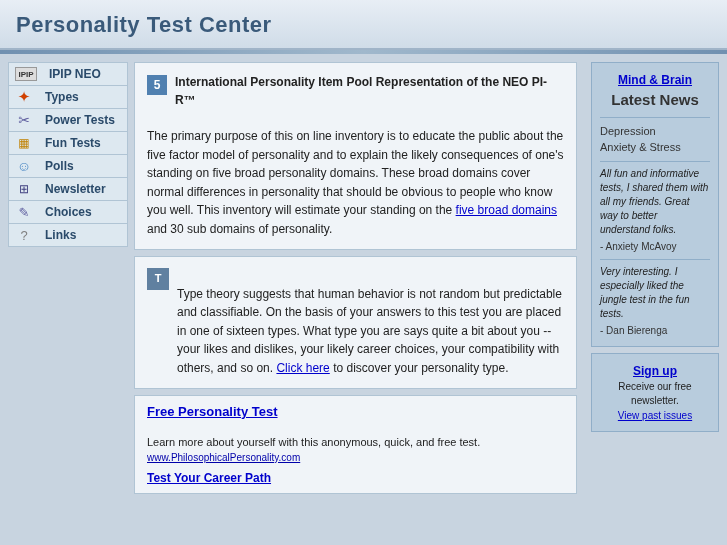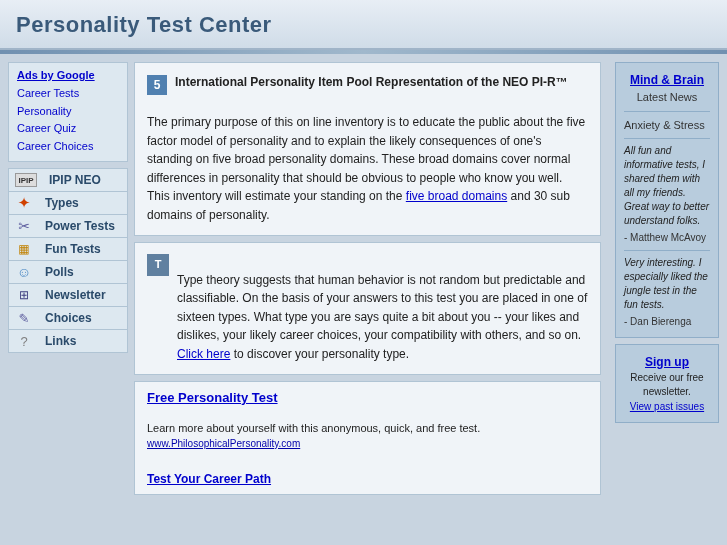--- a/index.html
+++ b/index.html
@@ -191,26 +191,26 @@
       font-size: 10px;
       text-decoration: underline;
     }
     .career-link {
       color: #0000cc;
       text-decoration: underline;
       font-size: 12px;
       font-weight: bold;
       cursor: pointer;
       display: block;
-      margin-top: 22px;
+      margin-top: 7px;
     }
 
     
     .right-sidebar {
-      width: 104px;
+      width: 128px;
       flex-shrink: 0;
       display: flex;
       flex-direction: column;
       gap: 6px;
       margin-left: 8px;
     }
 
     .right-box {
       background-color: #b8ccdd;
       border: 1px solid #90aec8;
@@ -286,27 +286,20 @@
   <div class="header">
     <div class="header-title">Personality Test Center</div>
   </div>
   <div class="header-stripe"></div>
 </div>
 
 <div class="main-layout">
 
   <div class="left-sidebar">
 
-    <div class="ads-box">
-      <div class="ads-title">Ads by Google</div>
-      <a class="ads-link" href="#">Career Tests</a>
-      <a class="ads-link" href="#">Personality</a>
-      <a class="ads-link" href="#">Career Quiz</a>
-      <a class="ads-link" href="#">Career Choices</a>
-    </div>
 
     <div class="nav-box">
 
       <div class="nav-item">
         <div class="nav-icon icon-ipip" style="font-size:8px;font-weight:bold;color:#333;background:#ddd;border:1px solid #999;width:22px;height:14px;display:flex;align-items:center;justify-content:center;">IPIP</div>
         <span class="nav-label">IPIP NEO</span>
       </div>
 
       <div class="nav-item">
         <div class="nav-icon" style="color:#d04000;font-size:15px;">✦</div>
@@ -379,26 +372,27 @@
       <a class="free-test-url" href="#">www.PhilosophicalPersonality.com</a>
       <a class="career-link" href="#">Test Your Career Path</a>
     </div>
 
   </div>
 
   <div class="right-sidebar">
 
     <div class="right-box">
       <div class="right-box-title">Mind &amp; Brain</div>
-      <div style="text-align:center;font-size:11px;font-weight:normal;color:#333;">Latest News</div>
+      <div style="text-align:center;font-size:15px;font-weight:bold;color:#333;">Latest News</div>
       <div class="right-divider"></div>
+      <div class="right-news-item">Depression</div>
       <div class="right-news-item">Anxiety &amp; Stress</div>
       <div class="right-divider"></div>
       <div class="right-quote">All fun and informative tests, I shared them with all my friends. Great way to better understand folks.</div>
-      <div style="font-size:10px;color:#333;margin-top:2px;">- Matthew McAvoy</div>
+      <div style="font-size:10px;color:#333;margin-top:2px;">- Anxiety McAvoy</div>
       <div class="right-divider"></div>
       <div class="right-quote">Very interesting. I especially liked the jungle test in the fun tests.</div>
       <div style="font-size:10px;color:#333;margin-top:2px;">- Dan Bierenga</div>
     </div>
 
     <div class="right-box">
       <a class="signup-title" href="#">Sign up</a>
       <div class="signup-desc">Receive our free newsletter.</div>
       <a class="view-past-link" href="#">View past issues</a>
     </div>

